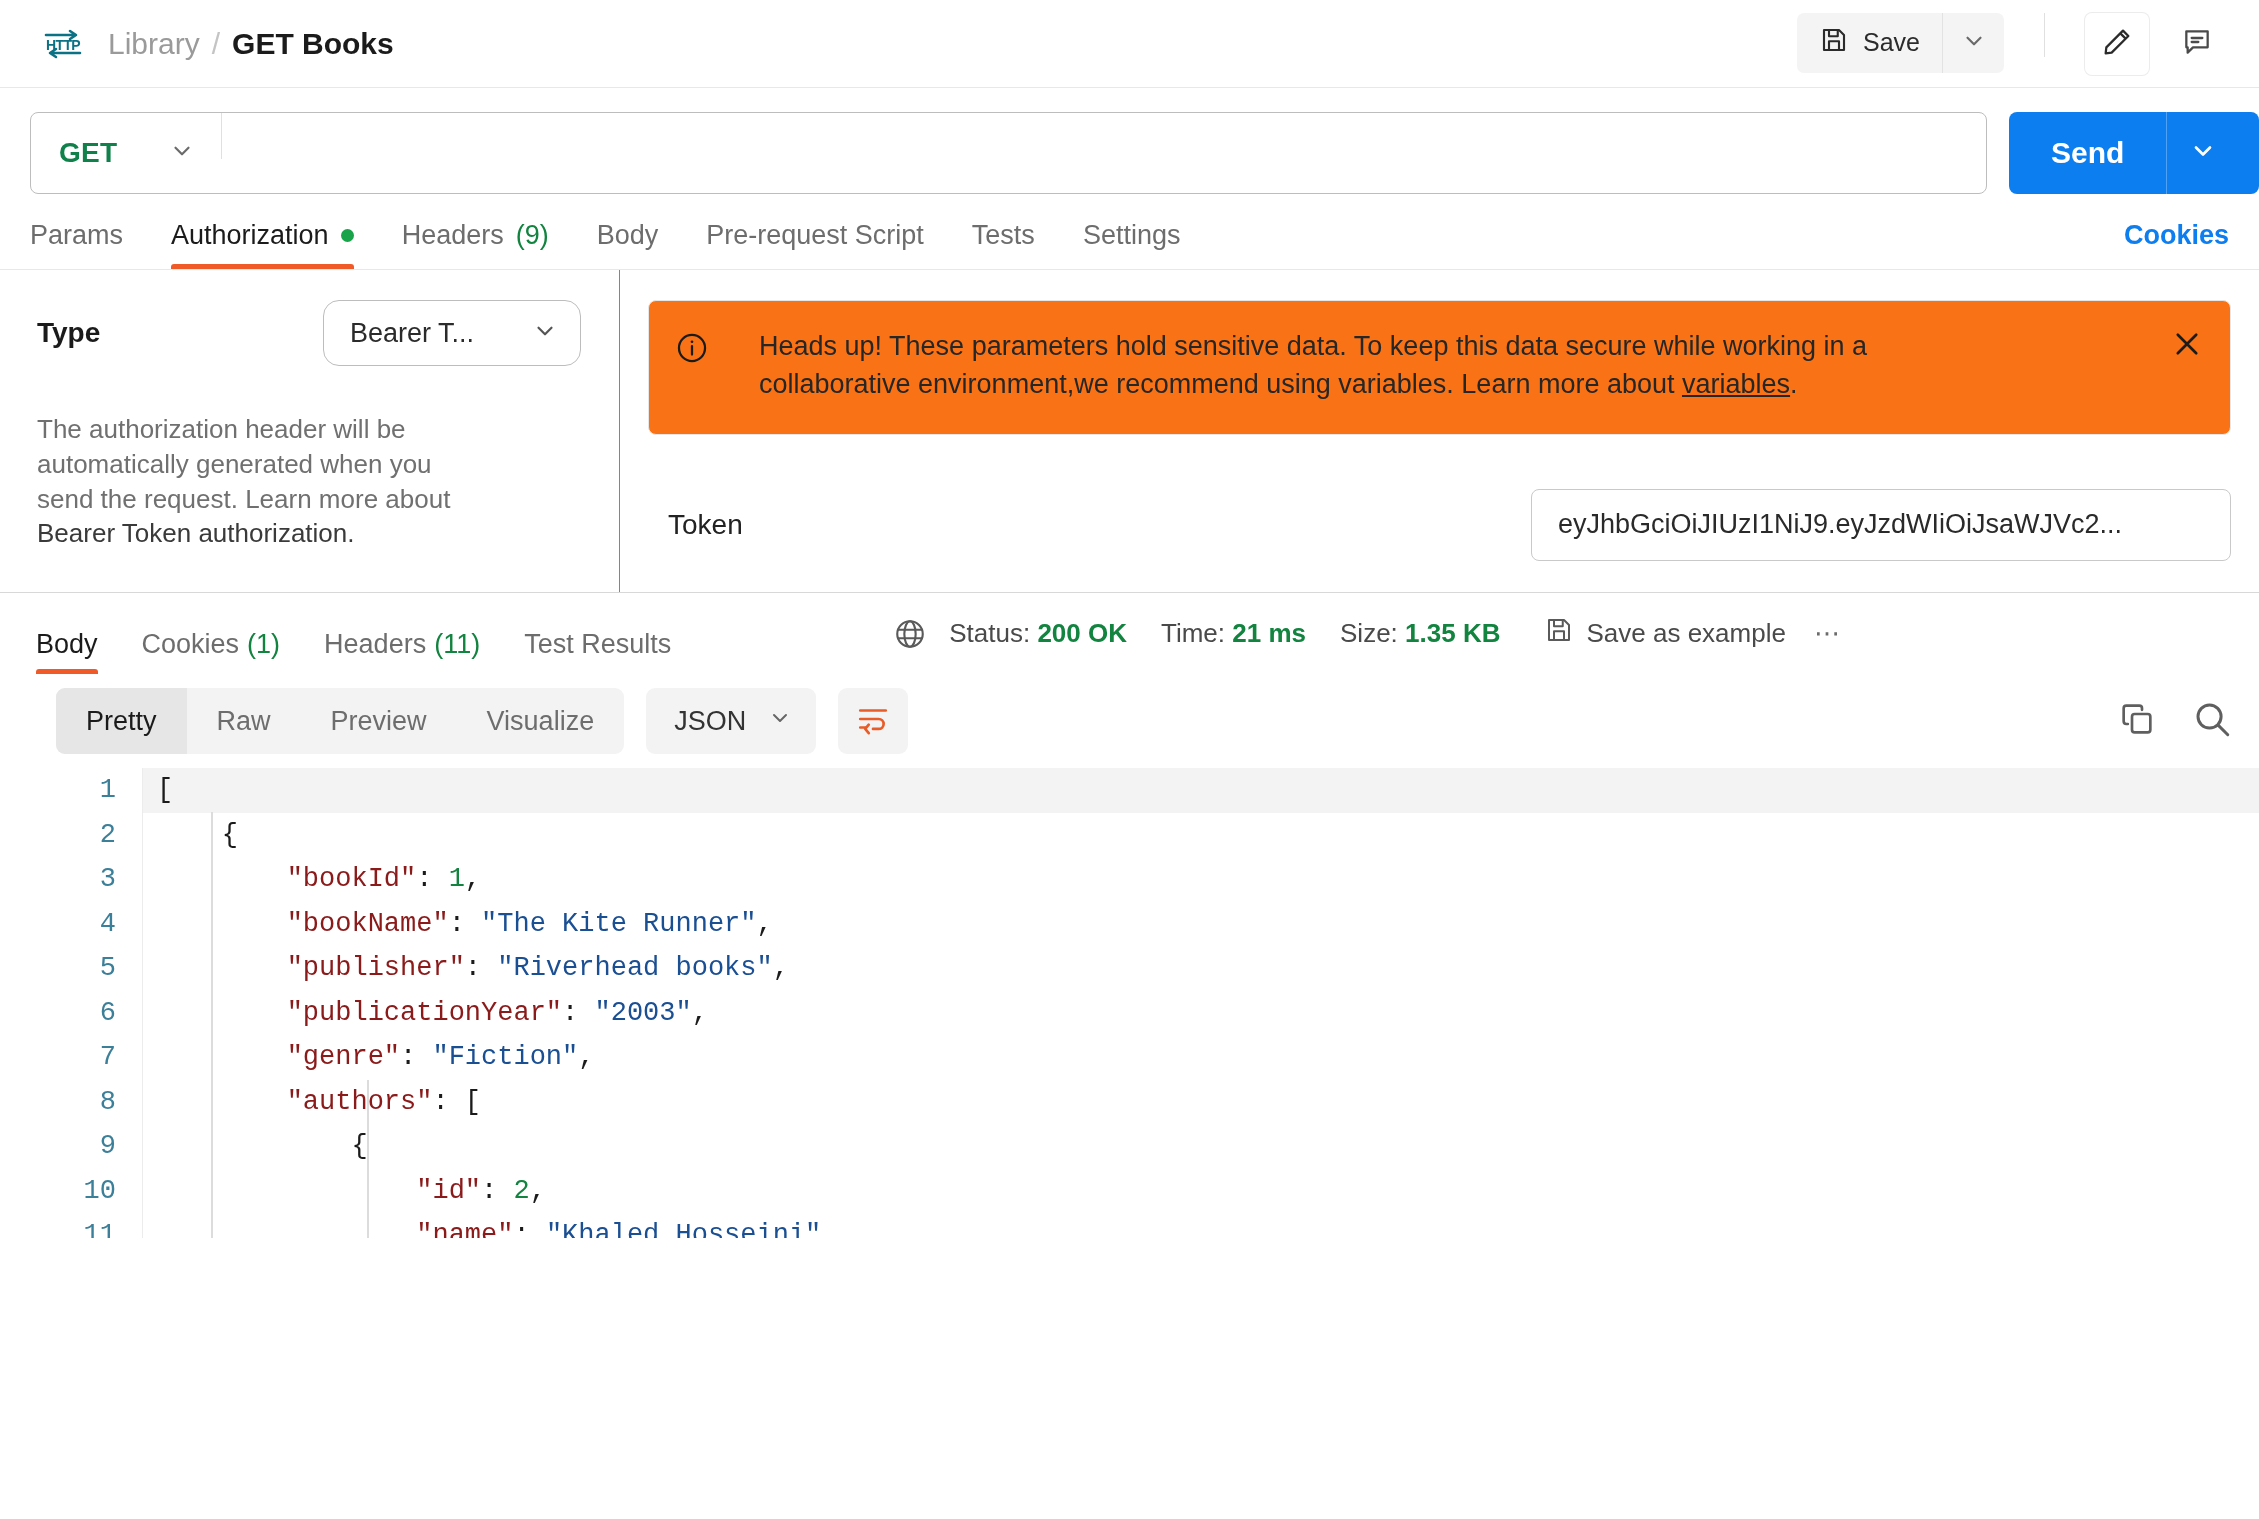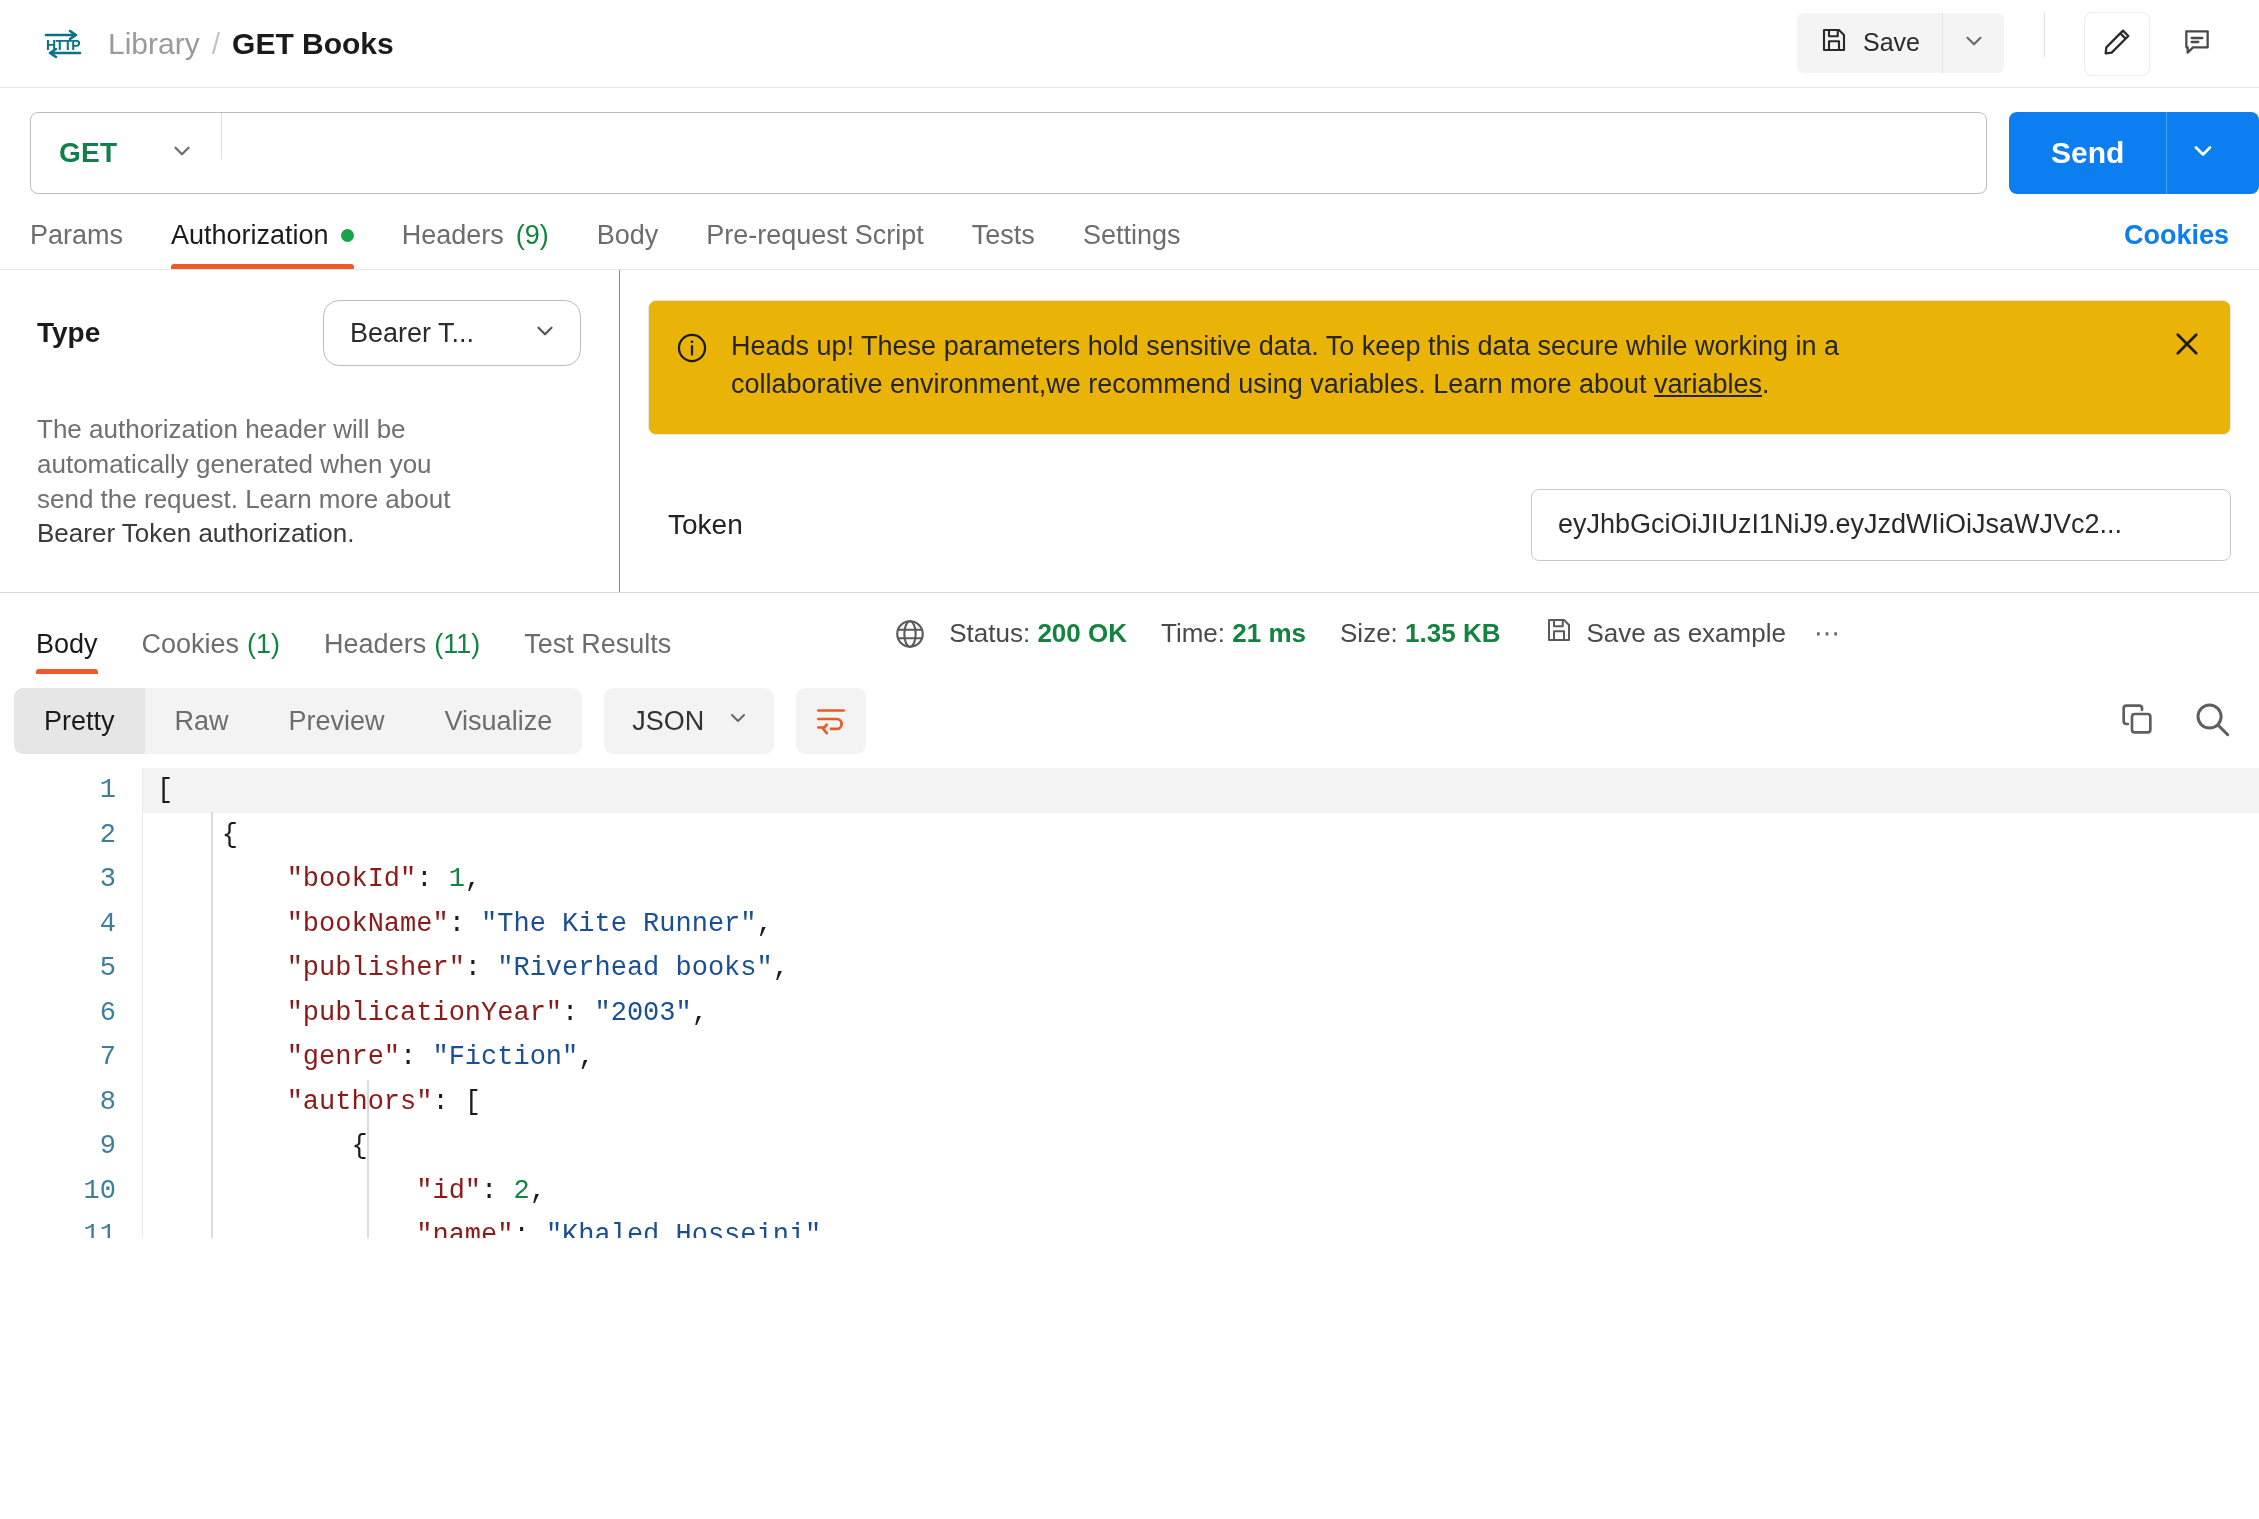--- a/index.html
+++ b/index.html
@@ -183,22 +183,23 @@
   .auth-right {
     flex: 1;
     padding: 18px 0 0 0;
   }
   .notice {
     margin: 12px 28px 0 28px;
     border: 1px solid #e6e6e6;
     border-radius: 8px;
     display: flex; align-items: flex-start;
     padding: 26px 24px 30px 26px;
-    background: #eab308;
+    background: #f97316;
     position: relative;
+    gap: 28px;
   }
   .notice-ico { flex: none; margin-right: 22px; margin-top: 4px; }
   .notice-text {
     font-size: 27px; line-height: 1.42; color: #262626;
     max-width: 1330px;
   }
   .notice-text u { text-decoration: underline; }
   .notice-close {
     position: absolute; top: 26px; right: 26px;
     cursor: pointer;
@@ -253,20 +254,21 @@
     font-size: 26px; color: #4a4a4a;
     margin-left: 10px; cursor: pointer; white-space: nowrap;
   }
   .resp-more { margin-left: 28px; color: #6b6b6b; font-size: 26px; cursor: pointer;}
 
   
   .viewer-bar {
     display: flex; align-items: center;
     padding: 14px 26px 14px 14px;
     gap: 22px;
+    margin-left: 42px;
   }
   .seg {
     display: flex; background: #f3f3f3; border-radius: 9px; overflow: hidden;
     height: 66px; align-items: stretch;
   }
   .seg-item {
     display: flex; align-items: center; justify-content: center;
     padding: 0 30px; font-size: 27px; color: #6d6d6d; cursor: pointer;
   }
   .seg-item.active { background: #e6e6e6; color: #1b1b1b; }

